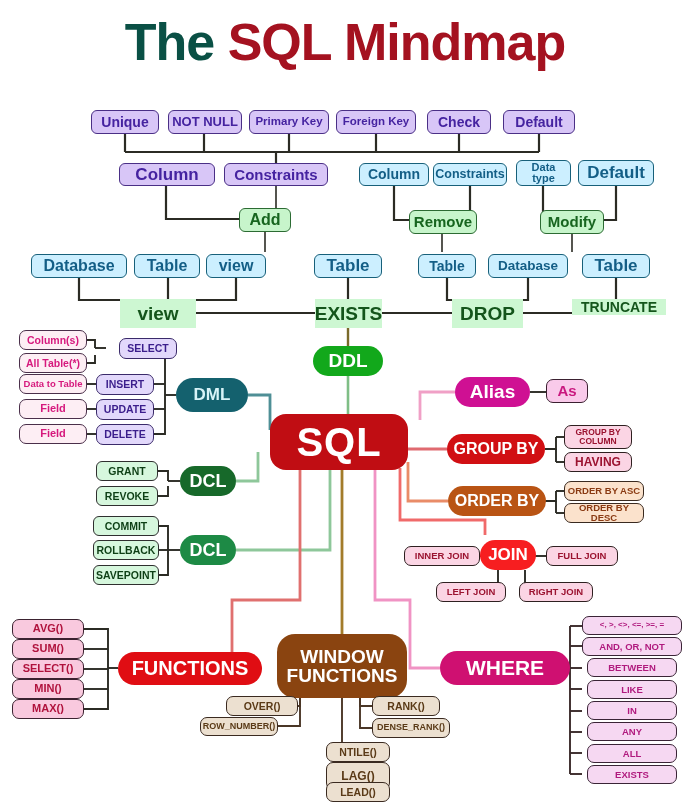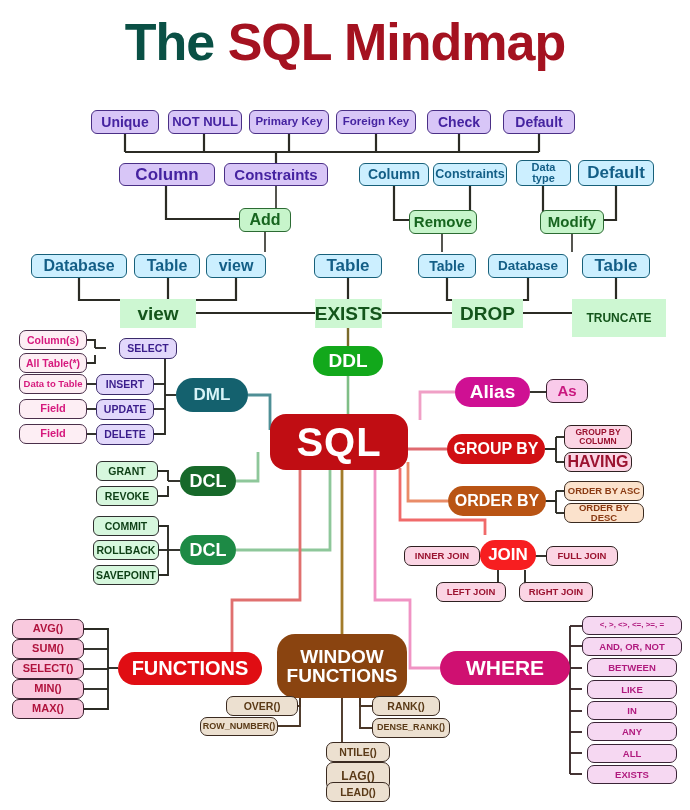--- a/index.html
+++ b/index.html
@@ -334,21 +334,21 @@
   <div class="node cyan" style="left:314px;top:254px;width:68px;height:24px;font-size:17px;">Table</div>
 
   <div class="node cyan" style="left:418px;top:254px;width:58px;height:24px;font-size:14px;">Table</div>
   <div class="node cyan" style="left:488px;top:254px;width:80px;height:24px;font-size:13.5px;">Database</div>
 
   <div class="node cyan" style="left:582px;top:254px;width:68px;height:24px;font-size:17px;">Table</div>
 
   <div class="node mintsq" style="left:120px;top:299px;width:76px;height:29px;font-size:19px;">view</div>
   <div class="node mintsq" style="left:315px;top:299px;width:67px;height:29px;font-size:19px;">EXISTS</div>
   <div class="node mintsq" style="left:452px;top:299px;width:71px;height:29px;font-size:19px;">DROP</div>
-  <div class="node mintsq" style="left:572px;top:299px;width:94px;height:38px;font-size:12px;">TRUNCATE</div>
+  <div class="node mintsq" style="left:572px;top:299px;width:94px;height:16px;font-size:14px;">TRUNCATE</div>
 
   <div class="node hub hub-ddl" style="left:313px;top:346px;width:70px;height:30px;font-size:19px;">DDL</div>
 
   <div class="node pinkline" style="left:19px;top:330px;width:68px;height:20px;font-size:10.5px;">Column(s)</div>
   <div class="node pinkline" style="left:19px;top:353px;width:68px;height:20px;font-size:10.5px;">All Table(*)</div>
   <div class="node pinkline" style="left:19px;top:374px;width:68px;height:20px;font-size:9.5px;">Data to Table</div>
   <div class="node pinkline" style="left:19px;top:399px;width:68px;height:20px;font-size:11px;">Field</div>
   <div class="node pinkline" style="left:19px;top:424px;width:68px;height:20px;font-size:11px;">Field</div>
 
   <div class="node lilac" style="left:96px;top:338px;width:58px;height:21px;font-size:10.5px;margin-left:23px;">SELECT</div>
@@ -368,21 +368,21 @@
   <div class="node hub hub-dcl2" style="left:180px;top:535px;width:56px;height:30px;font-size:18px;">DCL</div>
 
   <div class="node hub hub-sql" style="left:270px;top:414px;width:138px;height:56px;font-size:40px;letter-spacing:1px;">SQL</div>
 
   <div class="node hub hub-alias" style="left:455px;top:377px;width:75px;height:30px;font-size:19px;">Alias</div>
   <div class="node magentapale" style="left:546px;top:379px;width:42px;height:24px;font-size:15px;">As</div>
 
   <div class="node hub hub-group" style="left:447px;top:434px;width:98px;height:30px;font-size:16px;">GROUP BY</div>
   <div class="node pinkpale" style="left:564px;top:425px;width:68px;height:24px;font-size:8.5px;">GROUP BY
 COLUMN</div>
-  <div class="node pinkpale" style="left:564px;top:452px;width:68px;height:20px;font-size:16px;">HAVING</div>
+  <div class="node pinkpale" style="left:564px;top:452px;width:68px;height:20px;font-size:12px;">HAVING</div>
 
   <div class="node hub hub-order" style="left:448px;top:486px;width:98px;height:30px;font-size:16px;">ORDER BY</div>
   <div class="node peach" style="left:564px;top:481px;width:80px;height:20px;font-size:9.5px;">ORDER BY ASC</div>
   <div class="node peach" style="left:564px;top:503px;width:80px;height:20px;font-size:9.5px;">ORDER BY DESC</div>
 
   <div class="node hub hub-join" style="left:480px;top:540px;width:56px;height:30px;font-size:17px;">JOIN</div>
   <div class="node pinkpale" style="left:404px;top:546px;width:76px;height:20px;font-size:9.5px;">INNER JOIN</div>
   <div class="node pinkpale" style="left:546px;top:546px;width:72px;height:20px;font-size:9.5px;">FULL JOIN</div>
   <div class="node pinkpale" style="left:436px;top:582px;width:70px;height:20px;font-size:9.5px;">LEFT JOIN</div>
   <div class="node pinkpale" style="left:519px;top:582px;width:74px;height:20px;font-size:9.5px;">RIGHT JOIN</div>

